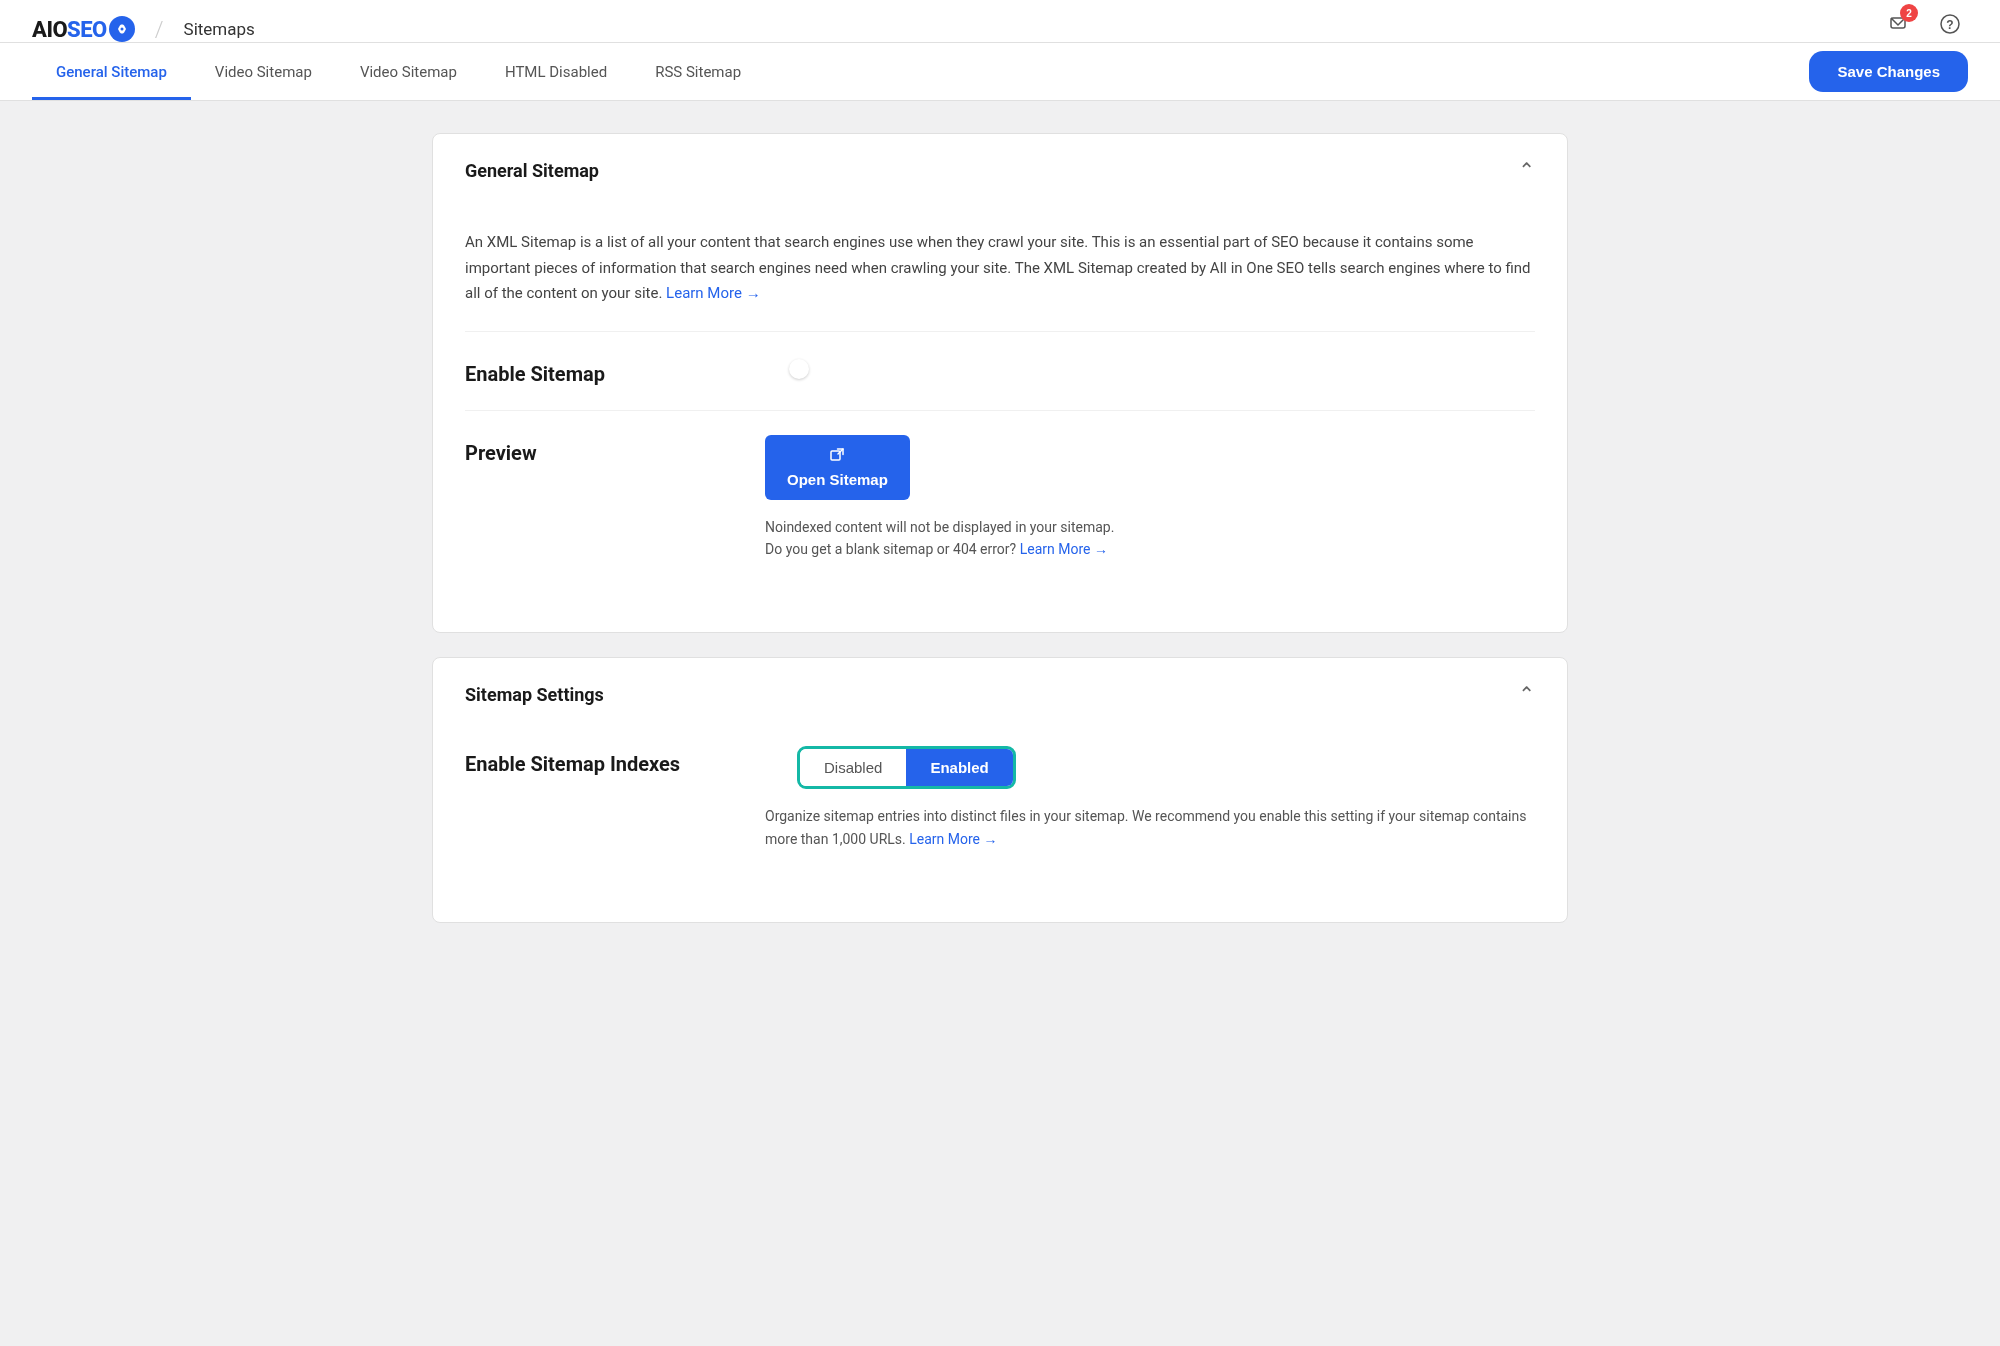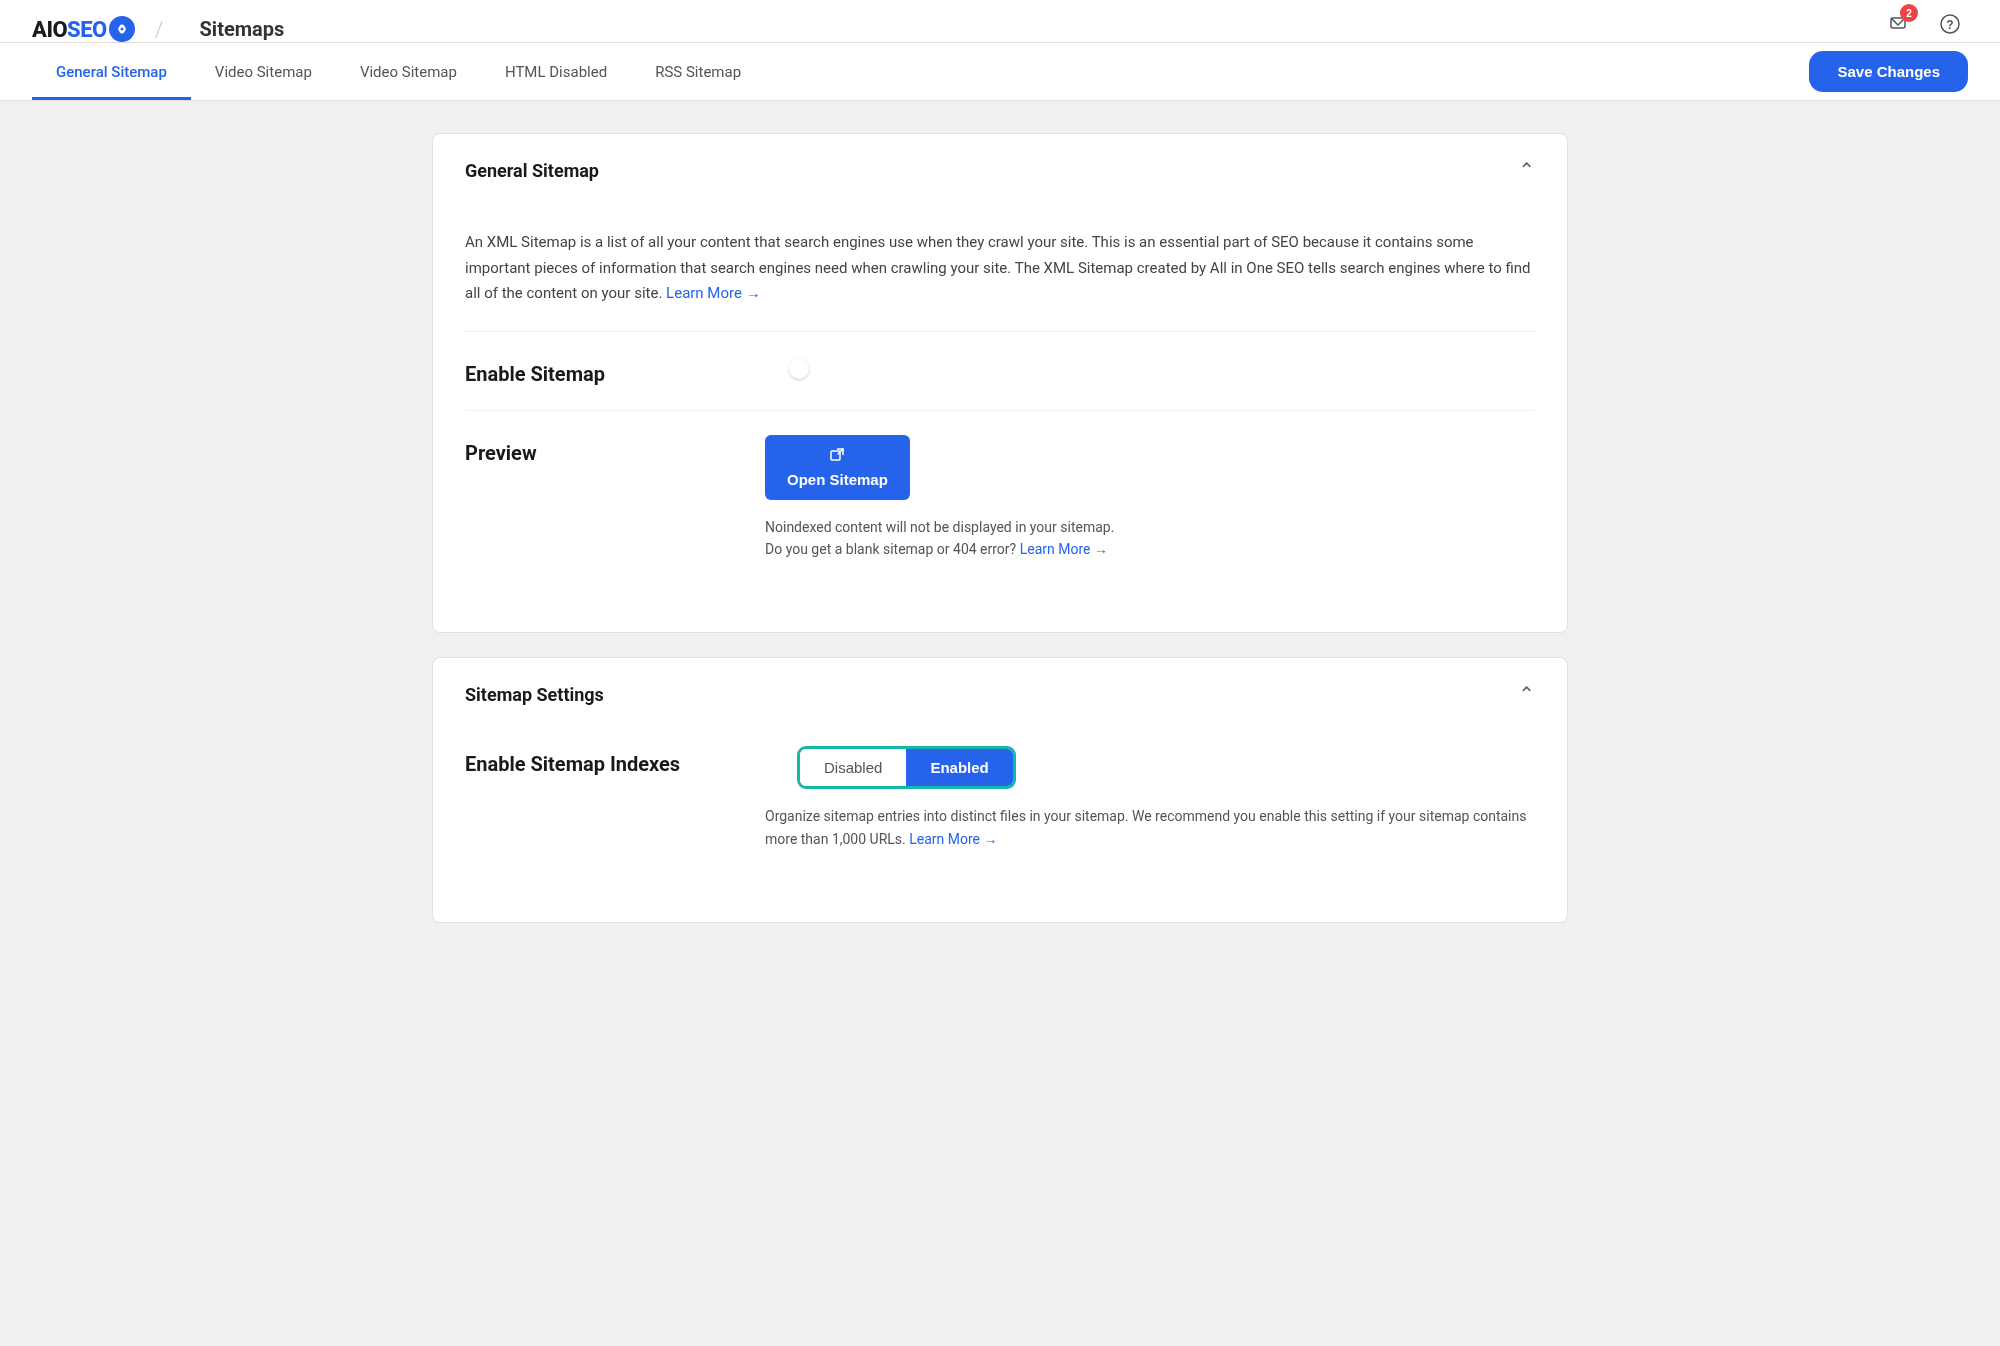--- a/index.html
+++ b/index.html
@@ -48,24 +48,23 @@
       margin-left: 2px;
     }
     .logo-icon svg { width: 14px; height: 14px; }
     .topbar-divider {
       color: #ccc;
       font-size: 22px;
       font-weight: 300;
       margin: 0 8px;
     }
     .topbar-page-title {
-      font-size: 20px;
+      font-size: 17px;
       color: #333;
-      font-weight: 700;
-      margin-left: 16px;
+      font-weight: 400;
     }
     .topbar-right {
       display: flex;
       align-items: center;
       gap: 16px;
     }
     .topbar-icon-btn {
       background: none;
       border: none;
       cursor: pointer;

